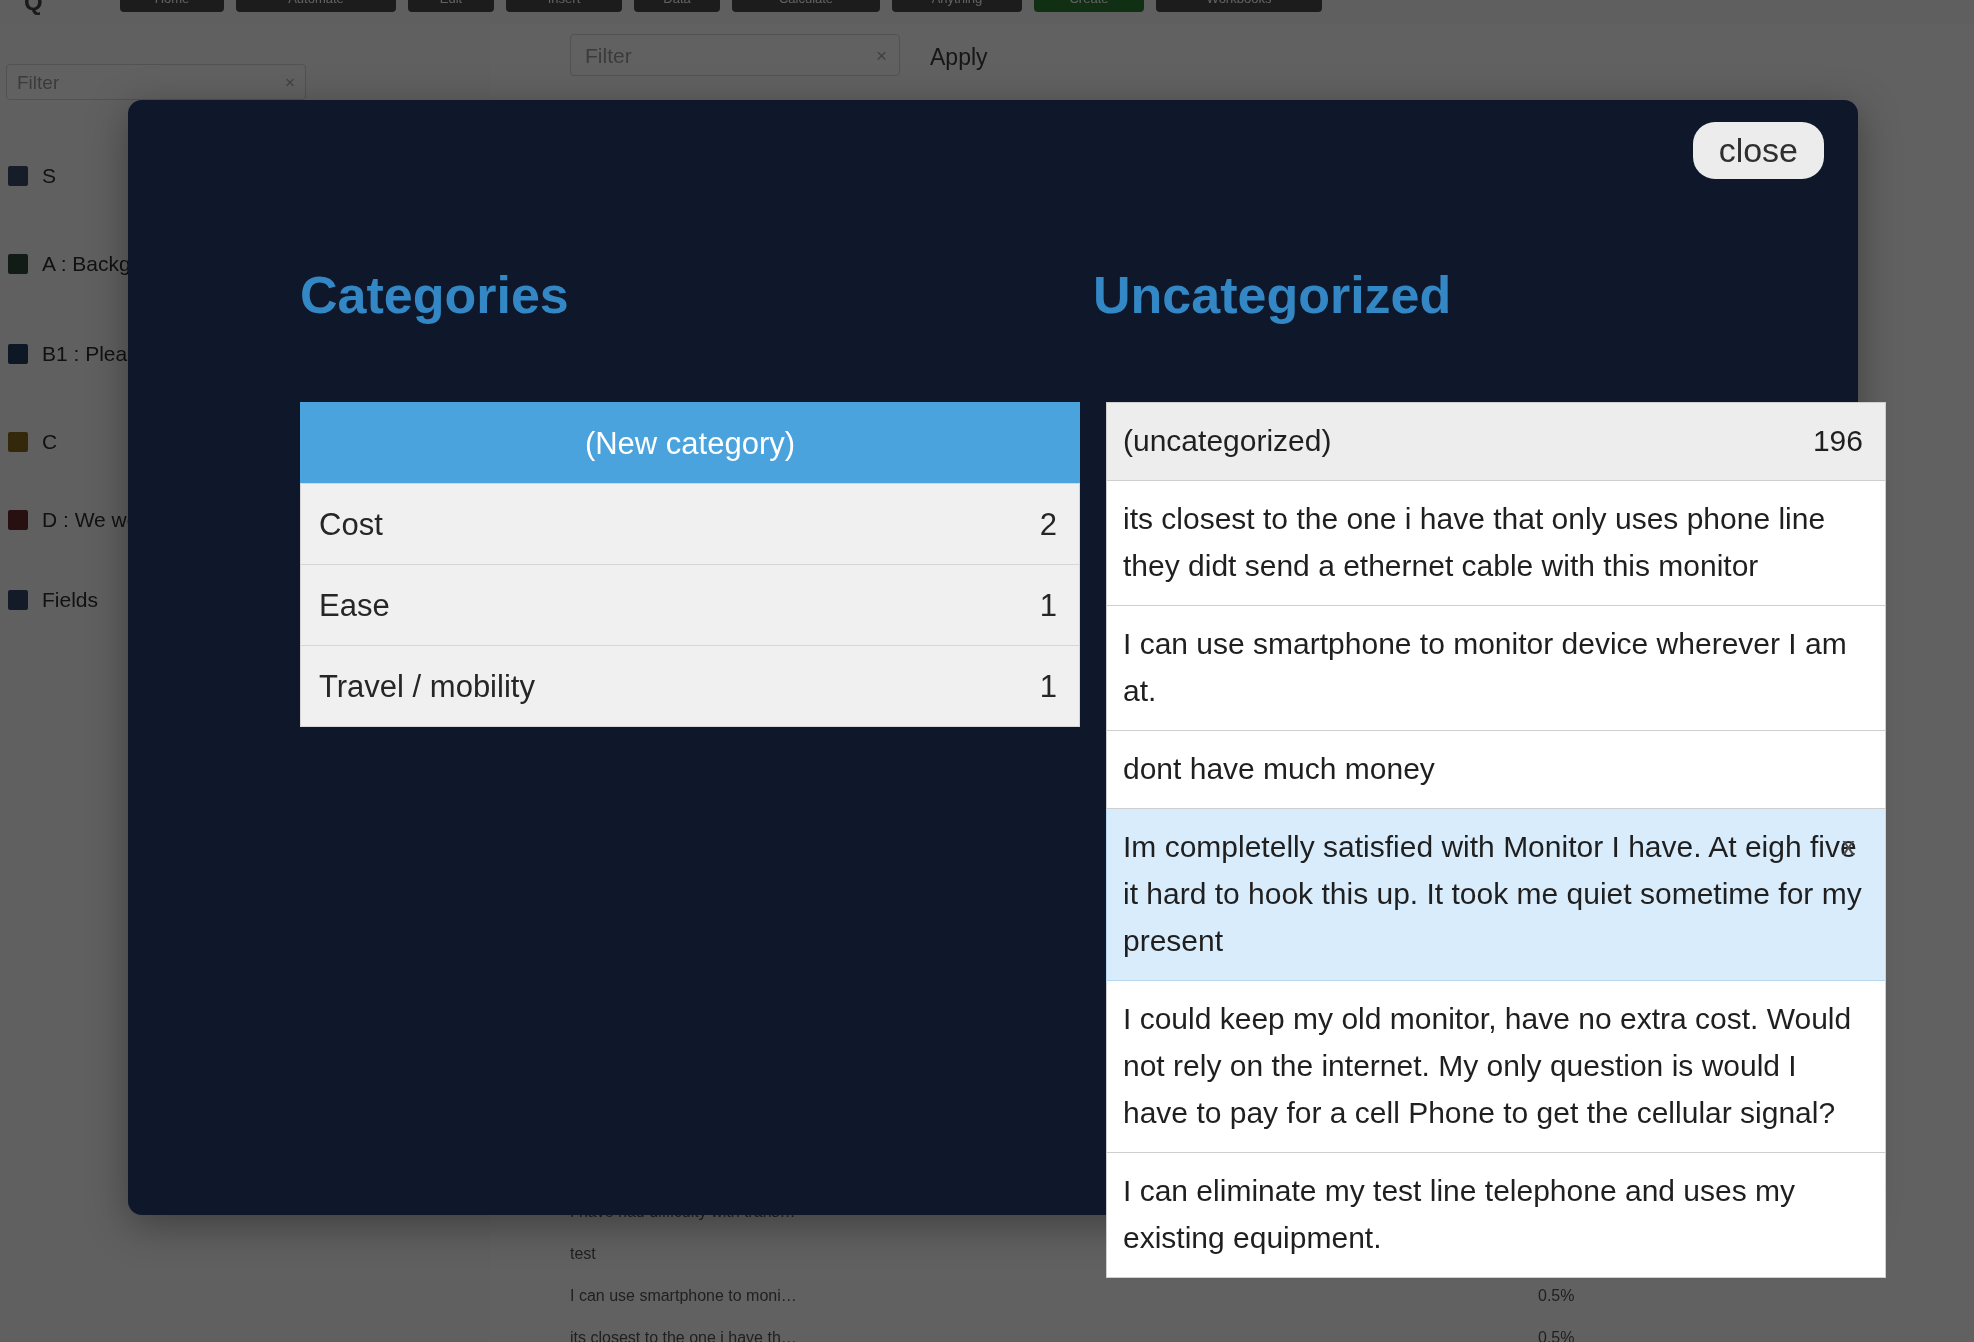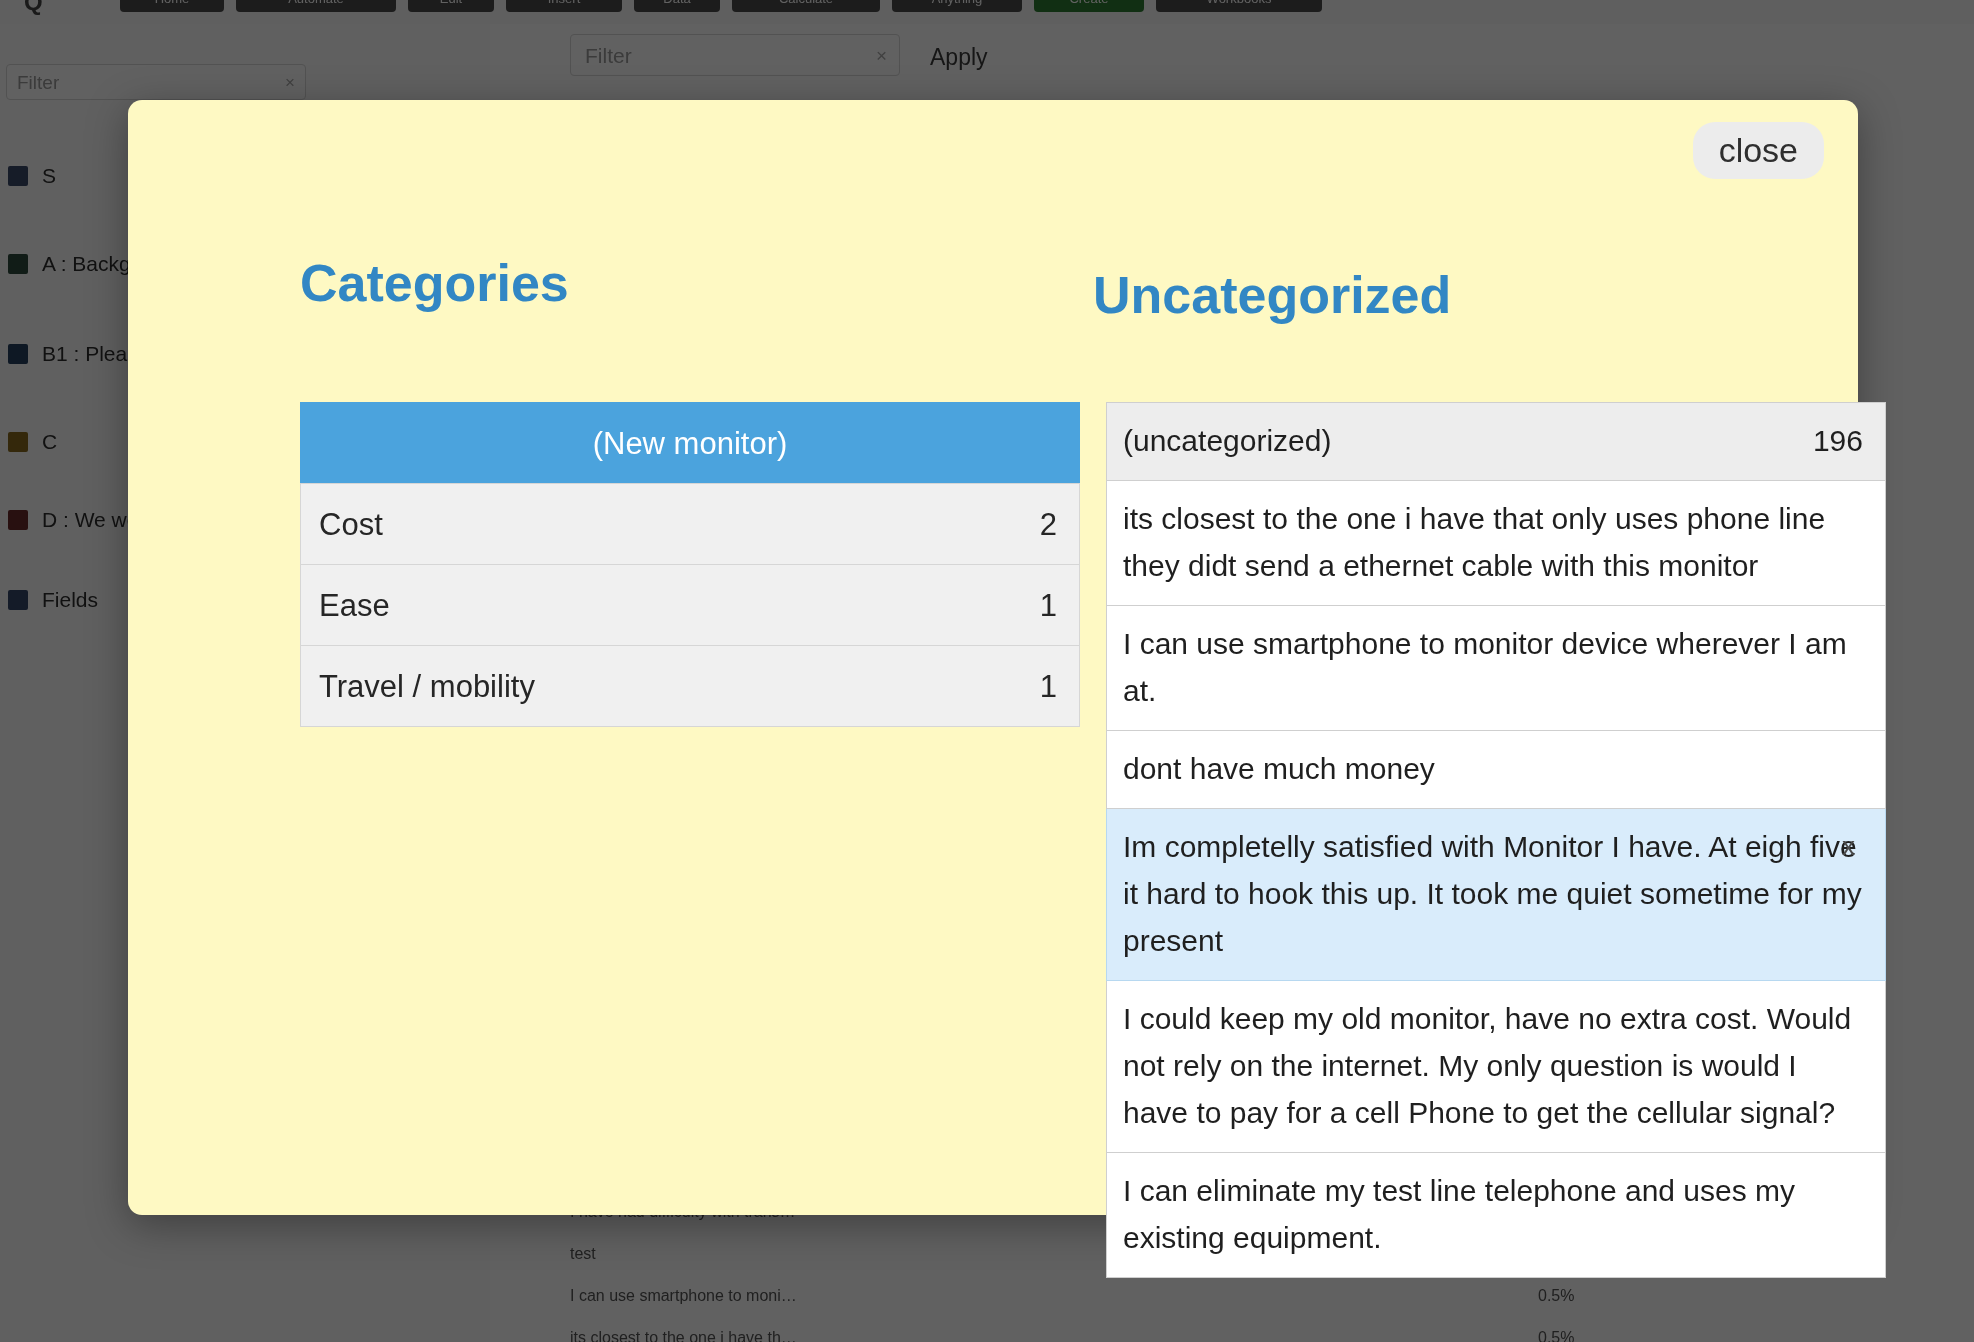--- a/index.html
+++ b/index.html
@@ -165,21 +165,21 @@
     line-height: 32px;
   }
 
   
   #recode-modal {
     position: absolute;
     left: 128px;
     top: 100px;
     width: 1730px;
     height: 1115px;
-    background: #fef9c3;
+    background: #0f172a;
     border-radius: 14px;
     box-shadow: 0 10px 40px rgba(0,0,0,0.35);
     z-index: 100;
     text-decoration: underline;
   }
   .close-btn {
     position: absolute;
     right: 34px; top: 22px;
     background: #ececec;
     border-radius: 22px;
@@ -187,21 +187,21 @@
     font-size: 34px;
     color: #2f2f2f;
     cursor: pointer;
   }
   .panel-title {
     position: absolute;
     font-size: 52px;
     font-weight: bold;
     color: #3287c4;
   }
-  #categories-title { left: 172px; top: 153px; }
+  #categories-title { left: 172px; top: 165px; }
   #uncategorized-title { left: 965px; top: 165px; }
 
   
   .cat-list {
     position: absolute;
     left: 172px;
     top: 302px;
     width: 780px;
   }
   .cat-item {
@@ -408,21 +408,21 @@
 
 <div id="recode-modal">
 
   <div class="close-btn">close</div>
 
   <div class="panel-title" id="categories-title">Categories</div>
   <div class="panel-title" id="uncategorized-title">Uncategorized</div>
 
   <div class="cat-list">
     <div class="cat-item new-cat">
-      <span class="cat-label">(New monitor)</span>
+      <span class="cat-label">(New category)</span>
       <span class="cat-count"></span>
     </div>
     <div class="cat-item">
       <span class="cat-label">Cost</span>
       <span class="cat-count">2</span>
     </div>
     <div class="cat-item">
       <span class="cat-label">Ease</span>
       <span class="cat-count">1</span>
     </div>

